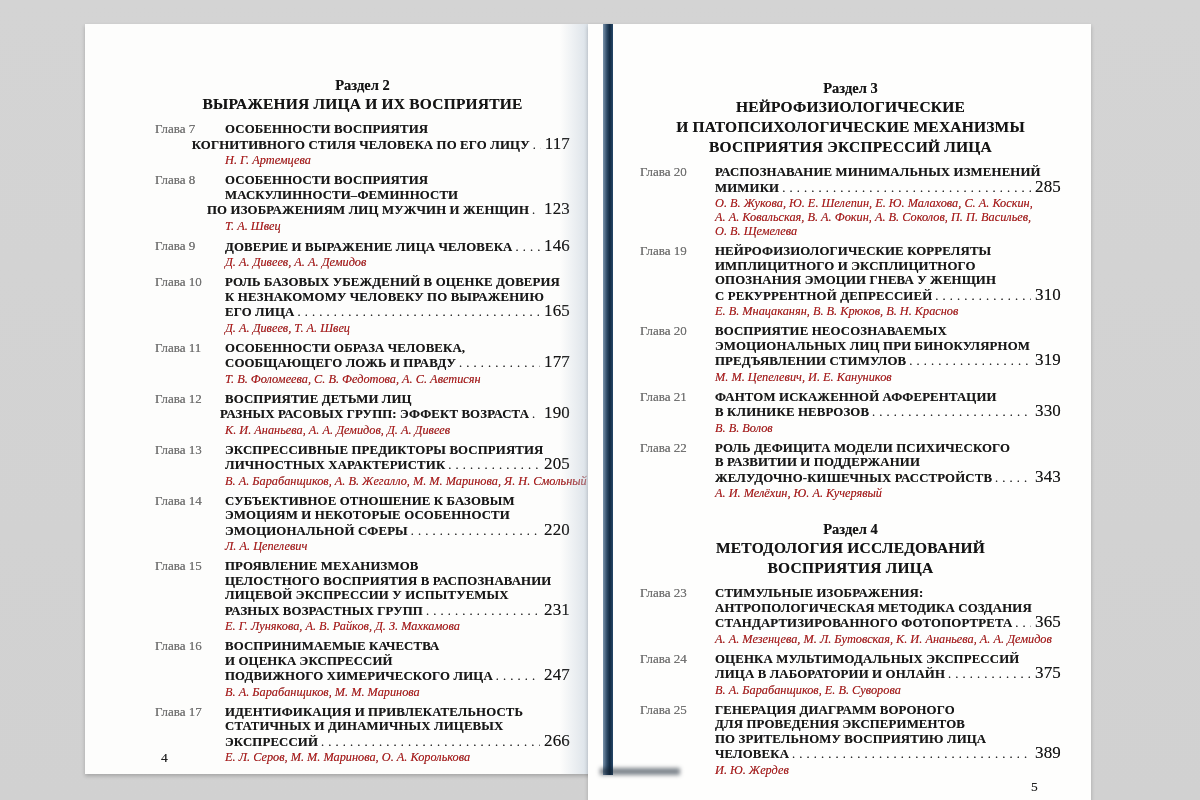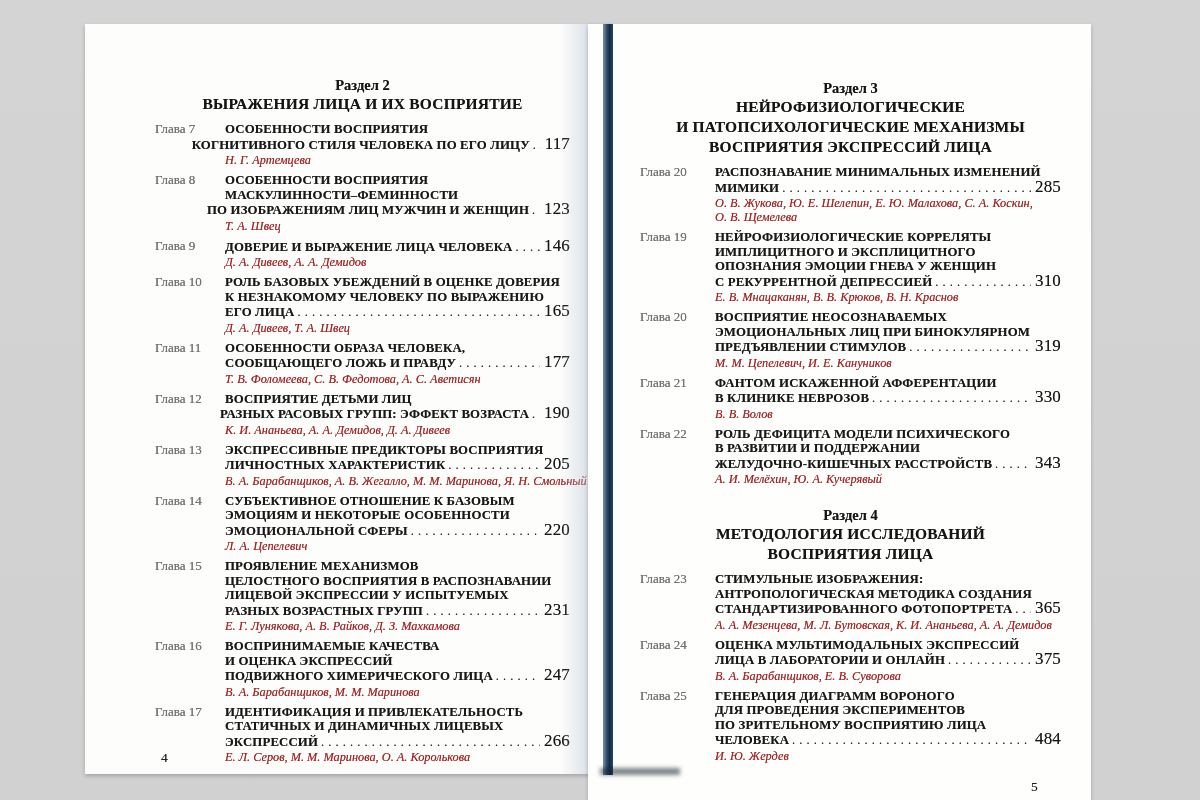--- a/index.html
+++ b/index.html
@@ -285,20 +285,21 @@
           <div class="chap-label">Глава 20</div>
           <div class="chap-body">
             <div class="tl">РАСПОЗНАВАНИЕ МИНИМАЛЬНЫХ ИЗМЕНЕНИЙ</div>
             <div class="tl tl-last">
               <span class="tl-text">МИМИКИ</span>
               <span class="dots"></span>
               <span class="pg">285</span>
             </div>
             <div class="authors">
               <div class="author-line">О. В. Жукова, Ю. Е. Шелепин, Е. Ю. Малахова, С. А. Коскин,</div>
+              <div class="author-line">А. А. Ковальская, В. А. Фокин, А. В. Соколов, П. П. Васильев,</div>
               <div class="author-line">О. В. Щемелева</div>
             </div>
           </div>
         </div>
         <div class="chap">
           <div class="chap-label">Глава 19</div>
           <div class="chap-body">
             <div class="tl">НЕЙРОФИЗИОЛОГИЧЕСКИЕ КОРРЕЛЯТЫ</div>
             <div class="tl">ИМПЛИЦИТНОГО И ЭКСПЛИЦИТНОГО</div>
             <div class="tl">ОПОЗНАНИЯ ЭМОЦИИ ГНЕВА У ЖЕНЩИН</div>
@@ -392,21 +393,21 @@
         </div>
         <div class="chap">
           <div class="chap-label">Глава 25</div>
           <div class="chap-body">
             <div class="tl">ГЕНЕРАЦИЯ ДИАГРАММ ВОРОНОГО</div>
             <div class="tl">ДЛЯ ПРОВЕДЕНИЯ ЭКСПЕРИМЕНТОВ</div>
             <div class="tl">ПО ЗРИТЕЛЬНОМУ ВОСПРИЯТИЮ ЛИЦА</div>
             <div class="tl tl-last">
               <span class="tl-text">ЧЕЛОВЕКА</span>
               <span class="dots"></span>
-              <span class="pg">484</span>
+              <span class="pg">389</span>
             </div>
             <div class="authors">
               <div class="author-line">И. Ю. Жердев</div>
             </div>
           </div>
         </div>
       </div>
     <div class="folio folio-right">5</div>
   </div>
 

